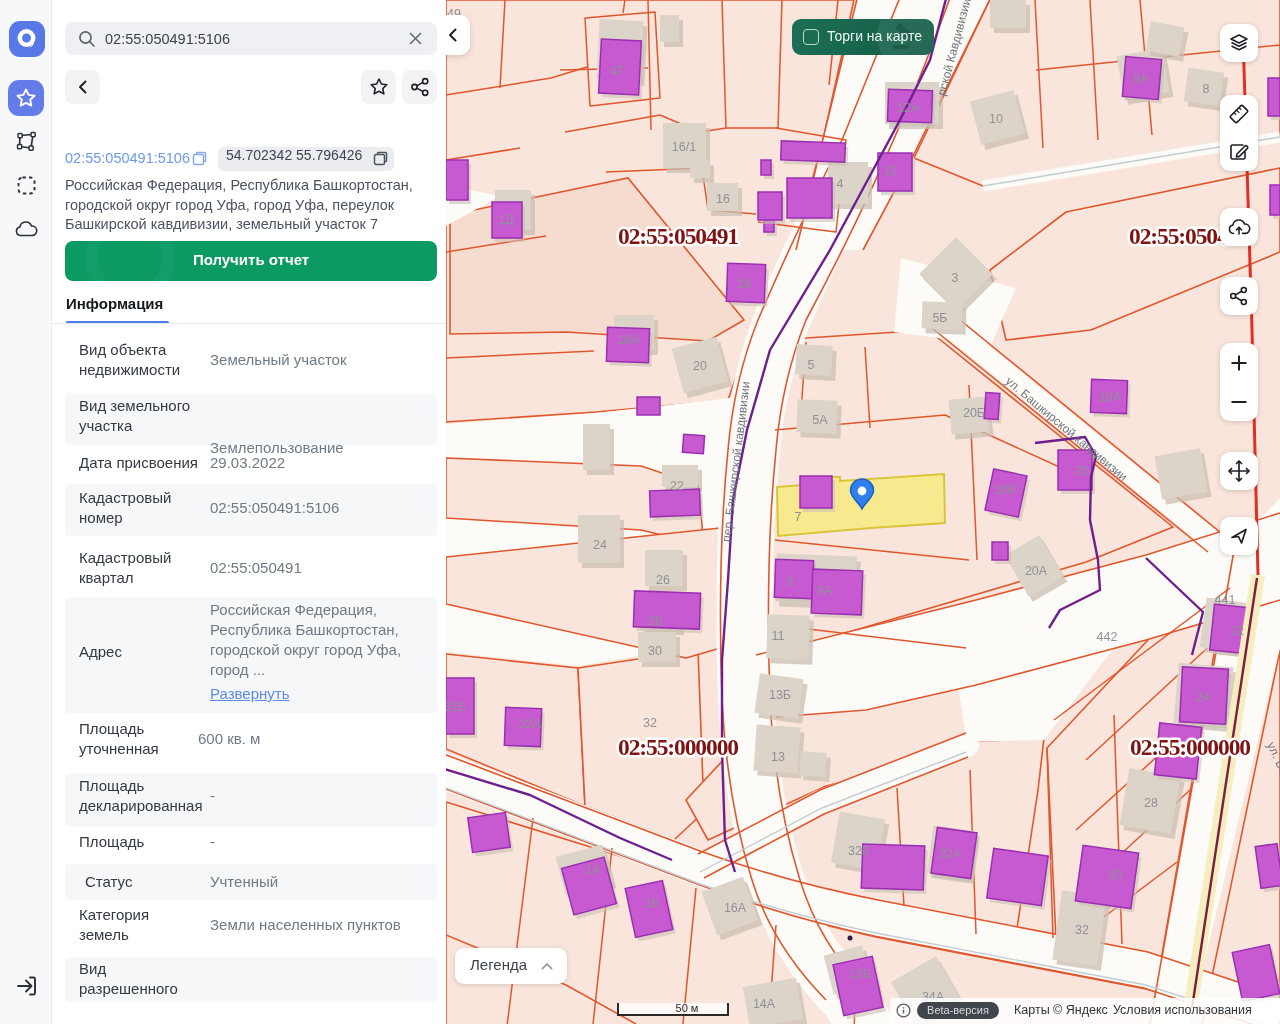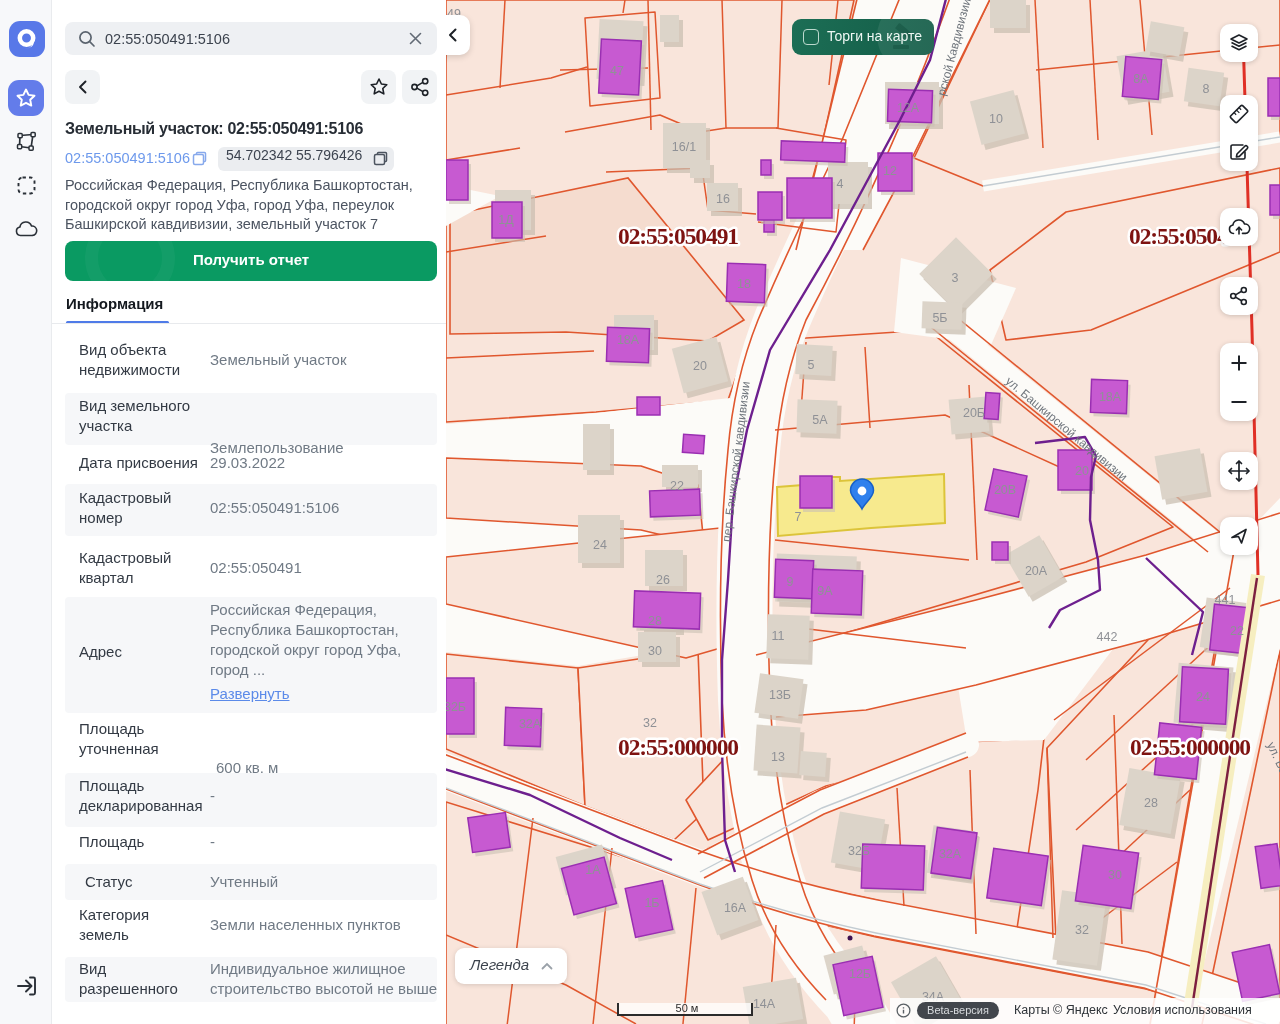--- a/index.html
+++ b/index.html
@@ -79,21 +79,20 @@
     </div>
     <div class="btnsq" style="left:350px;top:70px;">
       <svg width="20" height="20" viewBox="0 0 20 20">
         <circle cx="15.2" cy="4.2" r="2.6" fill="none" stroke="#1d2127" stroke-width="1.6"></circle>
         <circle cx="15.2" cy="15.8" r="2.6" fill="none" stroke="#1d2127" stroke-width="1.6"></circle>
         <circle cx="4.5" cy="10" r="2.6" fill="none" stroke="#1d2127" stroke-width="1.6"></circle>
         <path d="M6.9 8.9 L12.9 5.4 M6.9 11.1 L12.9 14.6" stroke="#1d2127" stroke-width="1.6"></path>
       </svg>
     </div>
 
-    <div class="abs" style="left:13px;top:120px;font-size:16px;font-weight:700;color:#272d35;letter-spacing:-0.3px;">Земельный участок: 02:55:050491:5106</div>
 
     <div class="abs" style="left:13px;top:150px;font-size:14.5px;color:#6d99ec;">02:55:050491:5106</div>
     <svg class="abs" style="left:140px;top:151px;" width="15" height="15" viewBox="0 0 15 15">
       <rect x="1.5" y="3.5" width="10" height="10" rx="1.5" fill="none" stroke="#87a9ec" stroke-width="1.5"></rect>
       <path d="M4.5 3.5 v-1 a1 1 0 0 1 1 -1 h7 a1 1 0 0 1 1 1 v7 a1 1 0 0 1 -1 1 h-1" fill="none" stroke="#87a9ec" stroke-width="1.5"></path>
     </svg>
     <div class="abs" style="left:166px;top:147px;width:176px;height:24px;background:#ebedf0;border-radius:6px;">
       <div class="abs" style="left:8px;top:0;font-size:14px;color:#3d4450;">54.702342 55.796426</div>
       <svg class="abs" style="right:6px;top:4px;" width="15" height="15" viewBox="0 0 15 15">
         <rect x="1.5" y="3.5" width="10" height="10" rx="1.5" fill="none" stroke="#4c545f" stroke-width="1.5"></rect>
@@ -122,34 +121,33 @@
     <div class="grayrow" style="left:13px;top:484px;height:52px;"></div>
     <div class="rowlbl" style="left:27px;top:488px;">Кадастровый<br>номер</div>
     <div class="rowval" style="left:158px;top:498px;">02:55:050491:5106</div>
     <div class="rowlbl" style="left:27px;top:548px;">Кадастровый<br>квартал</div>
     <div class="rowval" style="left:158px;top:558px;">02:55:050491</div>
     <div class="grayrow" style="left:13px;top:597px;height:116px;"></div>
     <div class="rowlbl" style="left:27px;top:642px;">Адрес</div>
     <div class="rowval" style="left:158px;top:600px;">Российская Федерация,<br>Республика Башкортостан,<br>городской округ город Уфа,<br>город ...</div>
     <div class="rowval" style="left:158px;top:684px;color:#5b8ae9;text-decoration:underline;">Развернуть</div>
     <div class="rowlbl" style="left:27px;top:719px;">Площадь<br>уточненная</div>
-    <div class="rowval" style="left:164px;top:729px;margin-top:29px;">600 кв. м</div>
+    <div class="rowval" style="left:146px;top:729px;">600 кв. м</div>
     <div class="grayrow" style="left:13px;top:773px;height:54px;"></div>
     <div class="rowlbl" style="left:27px;top:776px;">Площадь<br>декларированная</div>
     <div class="rowval" style="left:158px;top:786px;">-</div>
     <div class="rowlbl" style="left:27px;top:832px;">Площадь</div>
     <div class="rowval" style="left:158px;top:832px;">-</div>
     <div class="grayrow" style="left:13px;top:864px;height:36px;"></div>
     <div class="rowlbl" style="left:33px;top:872px;">Статус</div>
     <div class="rowval" style="left:158px;top:872px;">Учтенный</div>
     <div class="rowlbl" style="left:27px;top:905px;">Категория<br>земель</div>
     <div class="rowval" style="left:158px;top:915px;">Земли населенных пунктов</div>
     <div class="grayrow" style="left:13px;top:957px;height:45px;"></div>
     <div class="rowlbl" style="left:27px;top:959px;">Вид<br>разрешенного</div>
-    <div class="rowval" style="left:158px;top:959px;">Индивидуальное жилищное<br>строительство высотой не выше</div>
   </div>
   <div id="map">
   <svg id="mapsvg" width="834" height="1024" viewBox="0 0 834 1024" style="position:absolute;left:0;top:0;">
 
     <rect x="0" y="0" width="834" height="1024" fill="#f9e5db"></rect>
 
     <g id="blocks" fill="#f9e5db" stroke="#e0572e" stroke-width="1.6" stroke-linejoin="round">
       <polygon points="0,0 408,0 377,140 350,240 310,320 282,400 150,412 0,422"></polygon>
       <polygon points="546,-5 834,-5 834,137 537,186 468,158"></polygon>
       <polygon points="544,270 620,212 834,168 834,252 645,330 560,340"></polygon>
@@ -575,27 +573,27 @@
       <path d="M9.5 4.5 L12 2 L14.5 4.5 M9.5 19.5 L12 22 L14.5 19.5 M4.5 9.5 L2 12 L4.5 14.5 M19.5 9.5 L22 12 L19.5 14.5"></path>
     </svg>
   </div>
   <div class="mapbtn" style="left:774px;top:517px;">
     <svg width="20" height="20" viewBox="0 0 20 20">
           <path d="M3 11.5 L17 3.5 L12.5 17 L9.5 10.5 Z" fill="none" stroke="#1d2127" stroke-width="1.7" stroke-linejoin="round"></path>
         </svg>
   </div>
 
   <div class="abs" style="left:9px;top:948px;width:112px;height:36px;background:#fff;border-radius:9px;box-shadow:0 1px 5px rgba(0,0,0,0.15);">
-    <div class="abs" style="left:15px;top:8px;font-size:15px;color:#3c434d;font-style:italic;">Легенда</div>
+    <div class="abs" style="left:15px;top:8px;font-size:15px;color:#3c434d;">Легенда</div>
     <svg class="abs" style="left:86px;top:14px;" width="12" height="8" viewBox="0 0 12 8">
           <path d="M1.5 6.5 L6 2 L10.5 6.5" fill="none" stroke="#9aa1a9" stroke-width="1.8" stroke-linecap="round"></path>
         </svg>
   </div>
 
-  <div class="abs" style="left:171px;top:1003px;width:136px;height:13px;background:rgba(255,255,255,0.75);border-left:2px solid #2b2b2b;border-right:2px solid #2b2b2b;border-bottom:2px solid #2b2b2b;">
+  <div class="abs" style="left:171px;top:1003px;width:112px;height:13px;background:rgba(255,255,255,0.75);border-left:2px solid #2b2b2b;border-right:2px solid #2b2b2b;border-bottom:2px solid #2b2b2b;">
     <div class="abs" style="width:136px;text-align:center;top:-1px;font-size:11px;color:#2b2b2b;">50 м</div>
   </div>
 
   <div class="abs" style="left:444px;top:998px;width:390px;height:26px;background:rgba(255,255,255,0.85);">
     <svg class="abs" style="left:6px;top:5px;" width="15" height="15" viewBox="0 0 15 15">
           <circle cx="7.5" cy="7.5" r="6.4" fill="none" stroke="#5a6065" stroke-width="1.3"></circle>
           <path d="M7.5 6.8 v3.6 M7.5 4.3 v1.2" stroke="#5a6065" stroke-width="1.4"></path>
         </svg>
     <div class="abs" style="left:27px;top:4px;width:82px;height:17px;background:#42464c;border-radius:9px;color:#d9dcdf;font-size:11px;text-align:center;line-height:17px;">Beta-версия</div>
     <div class="abs" style="left:124px;top:5px;font-size:12.5px;color:#2e3338;">Карты © Яндекс</div>

